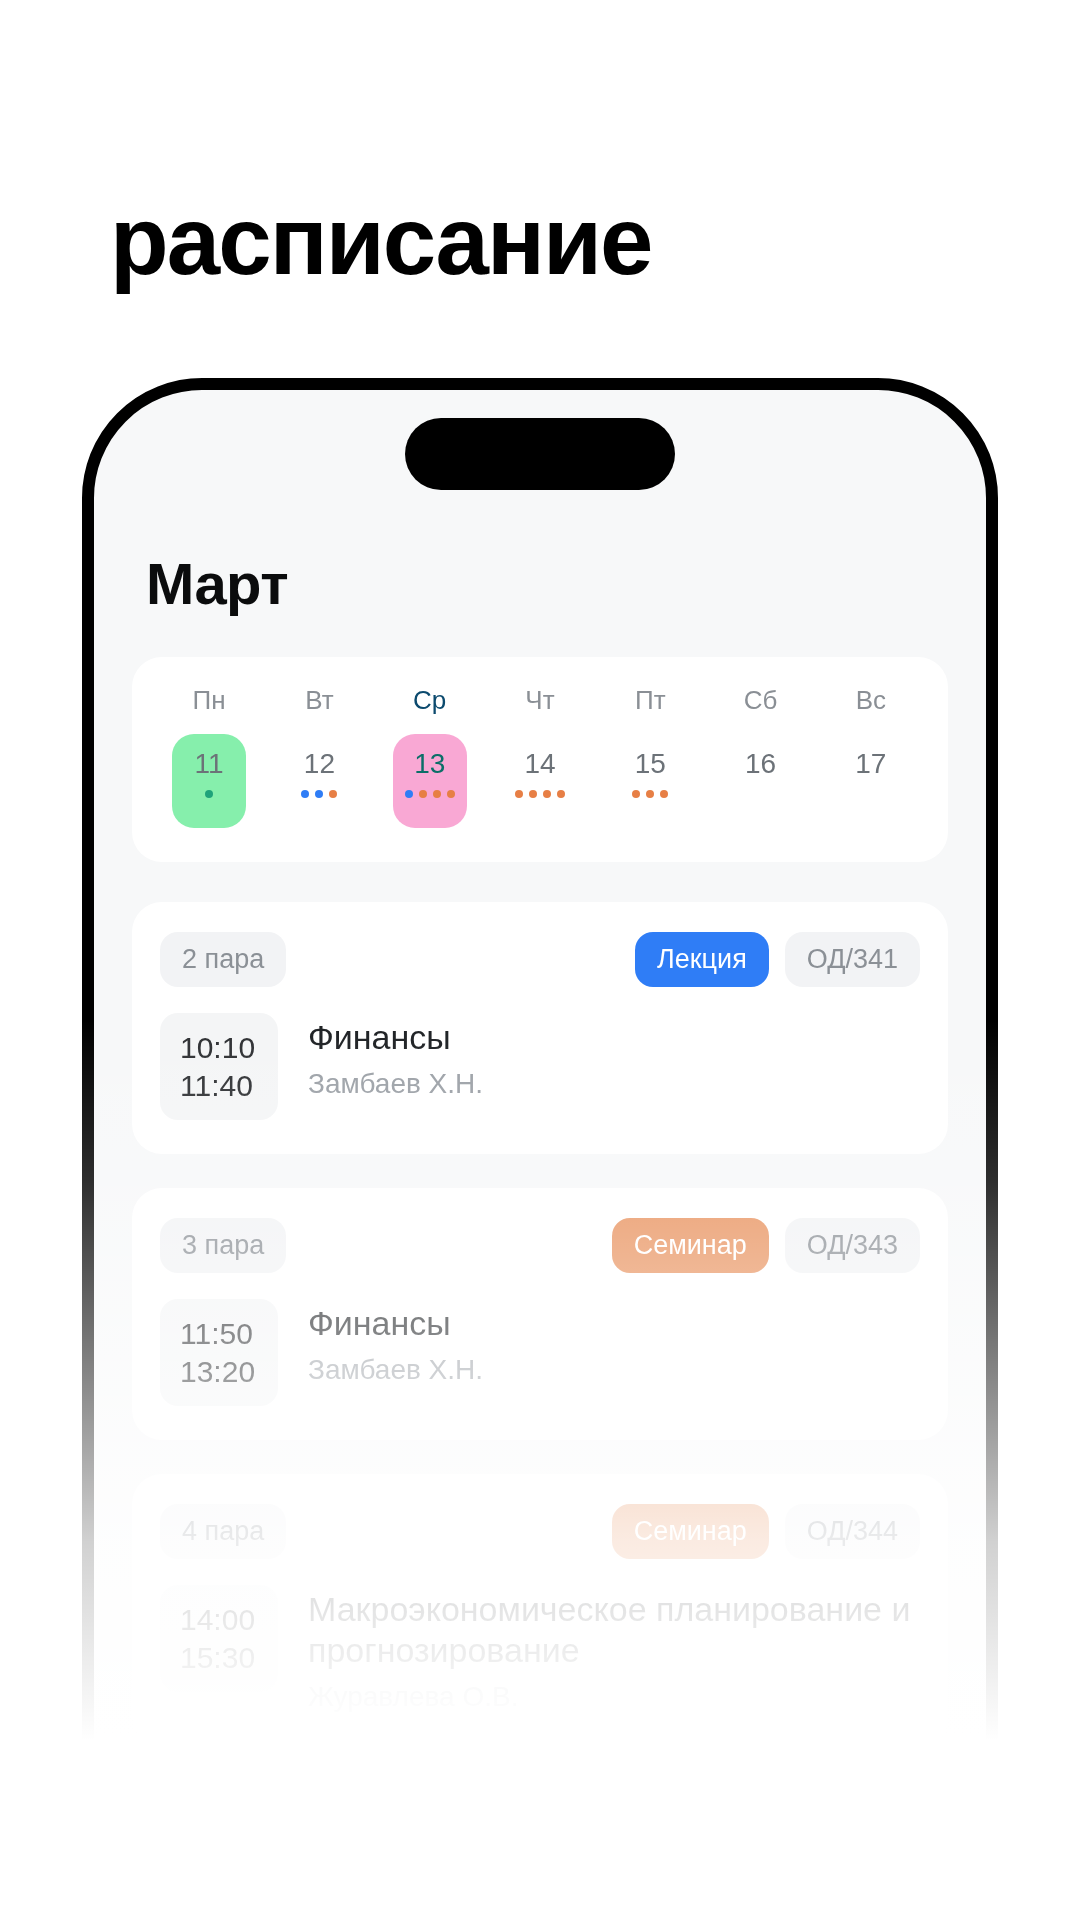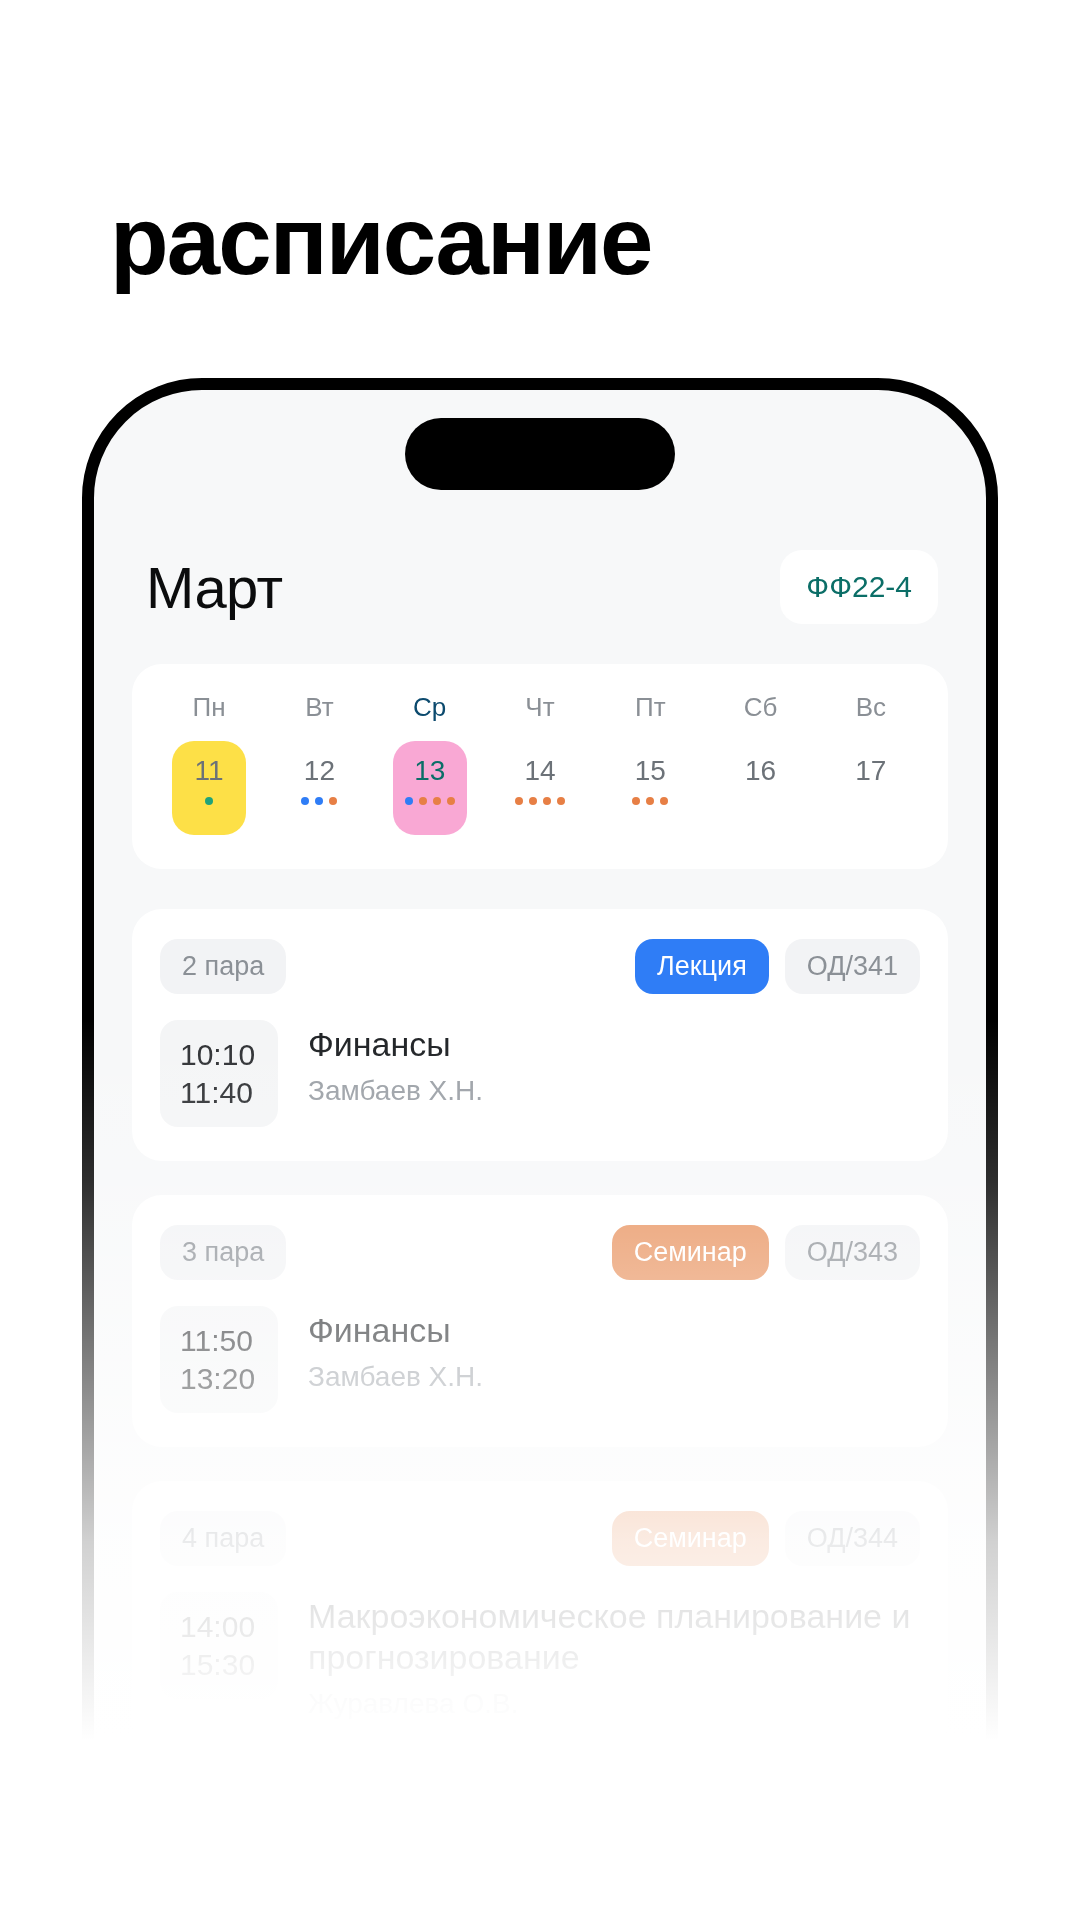--- a/index.html
+++ b/index.html
@@ -54,21 +54,21 @@
 
   .month-row {
     display: flex;
     align-items: center;
     justify-content: space-between;
     padding: 0 10px 0 14px;
     margin-bottom: 40px;
   }
   .month-title {
     font-size: 58px;
-    font-weight: 400;
+    font-weight: 700;
     letter-spacing: -0.01em;
     color: #0b0c0d;
   }
   .group-pill {
     background: #ffffff;
     color: #0b6e67;
     font-size: 30px;
     font-weight: 500;
     padding: 20px 26px;
     border-radius: 22px;
@@ -100,21 +100,21 @@
     width: 74px;
     height: 94px;
     border-radius: 22px;
     display: flex;
     flex-direction: column;
     align-items: center;
     justify-content: flex-start;
     padding-top: 14px;
     gap: 10px;
   }
-  .day-chip.chip-bg { background: #fde047; }
+  .day-chip.chip-bg { background: #86efac; }
   .day-chip.active-bg { background: #f9a8d4; }
   .day-num {
     font-size: 28px;
     color: #6c7278;
     font-weight: 400;
   }
   .day-chip.active-bg .day-num { color: #0b6e67; font-weight: 500; }
   .dot-row {
     display: flex;
     gap: 6px;
@@ -200,21 +200,20 @@
   <span>расписание</span>
 </div>
 
 <div class="phone-frame">
   <div class="notch"></div>
 
   <div class="screen">
 
     <div class="month-row">
       <div class="month-title">Март</div>
-      <div class="group-pill">ФФ22-4</div>
     </div>
 
     <div class="week-card" id="week-card">
         <div class="day-col">
           <div class="day-label">Пн</div>
           <div class="day-chip chip-bg">
             <div class="day-num">11</div>
             <div class="dot-row">
               <span class="dot green"></span>
             </div>

